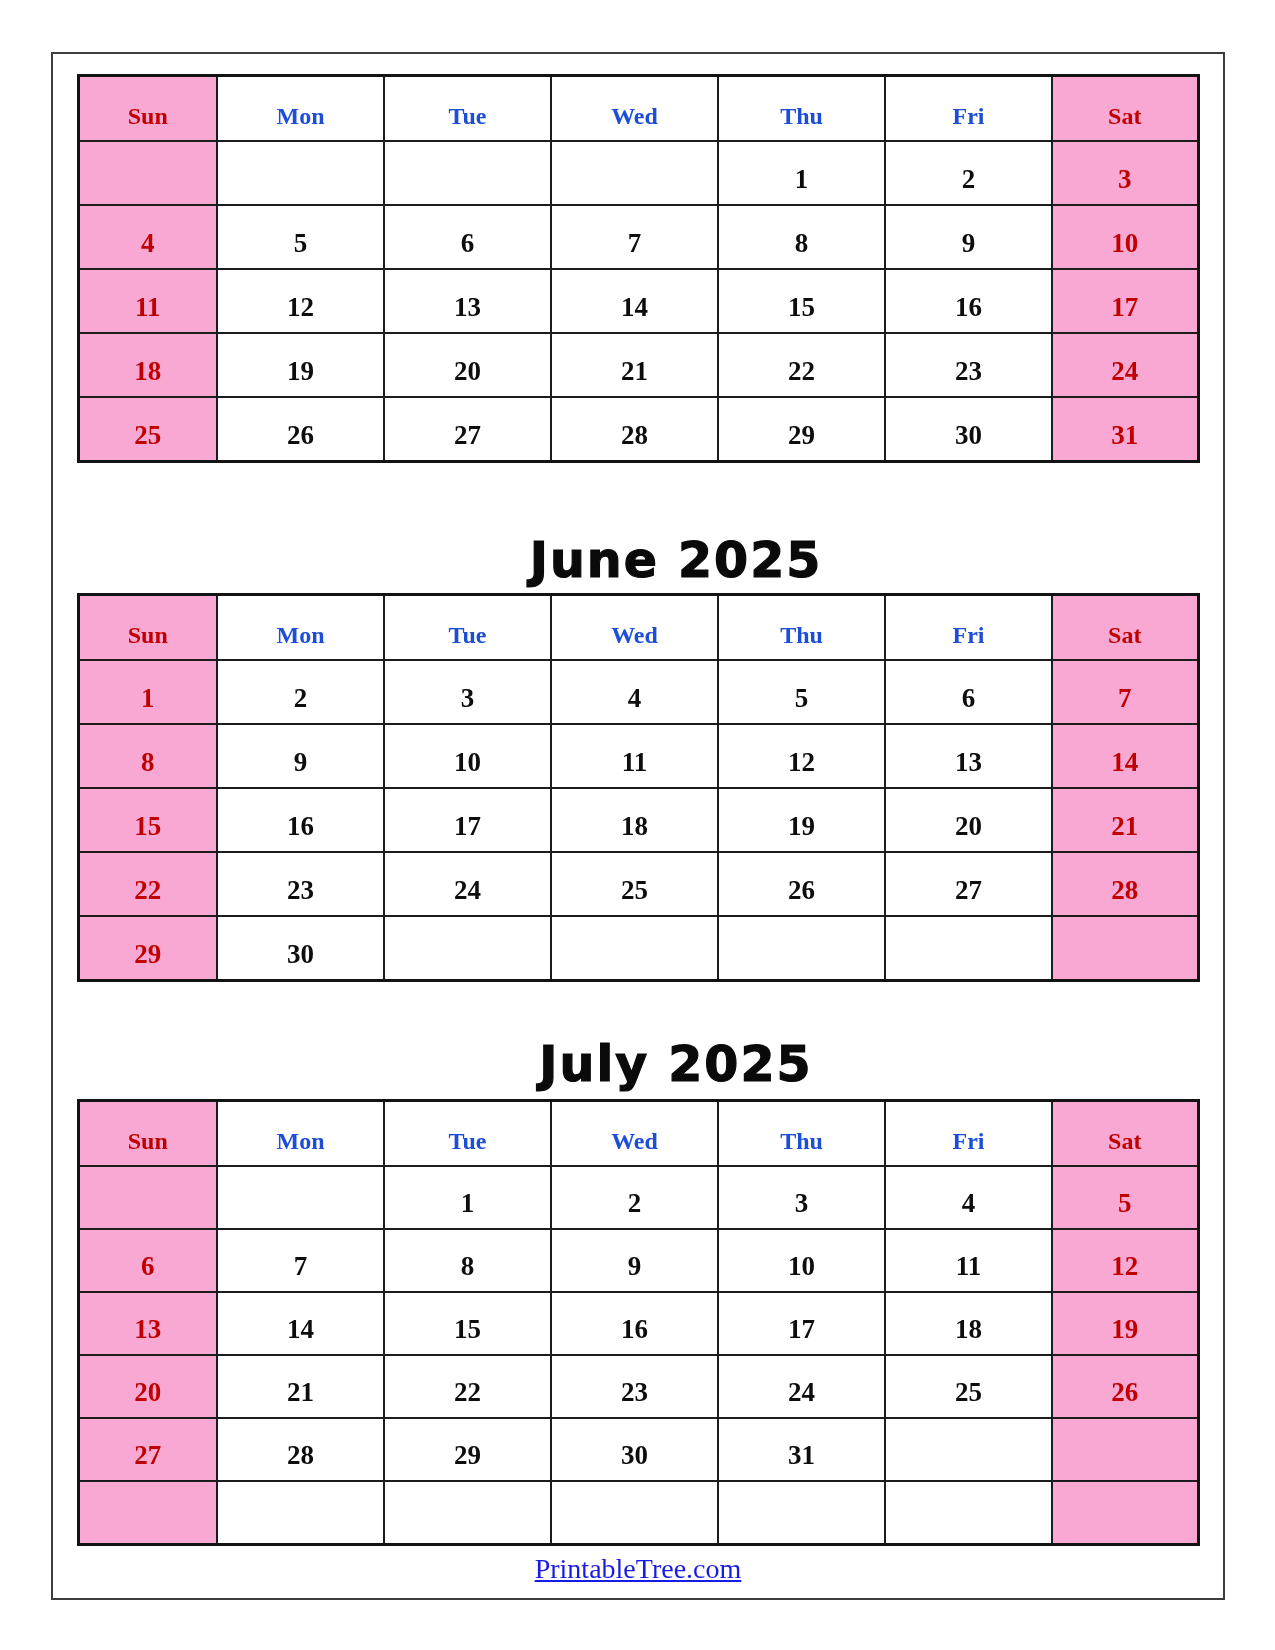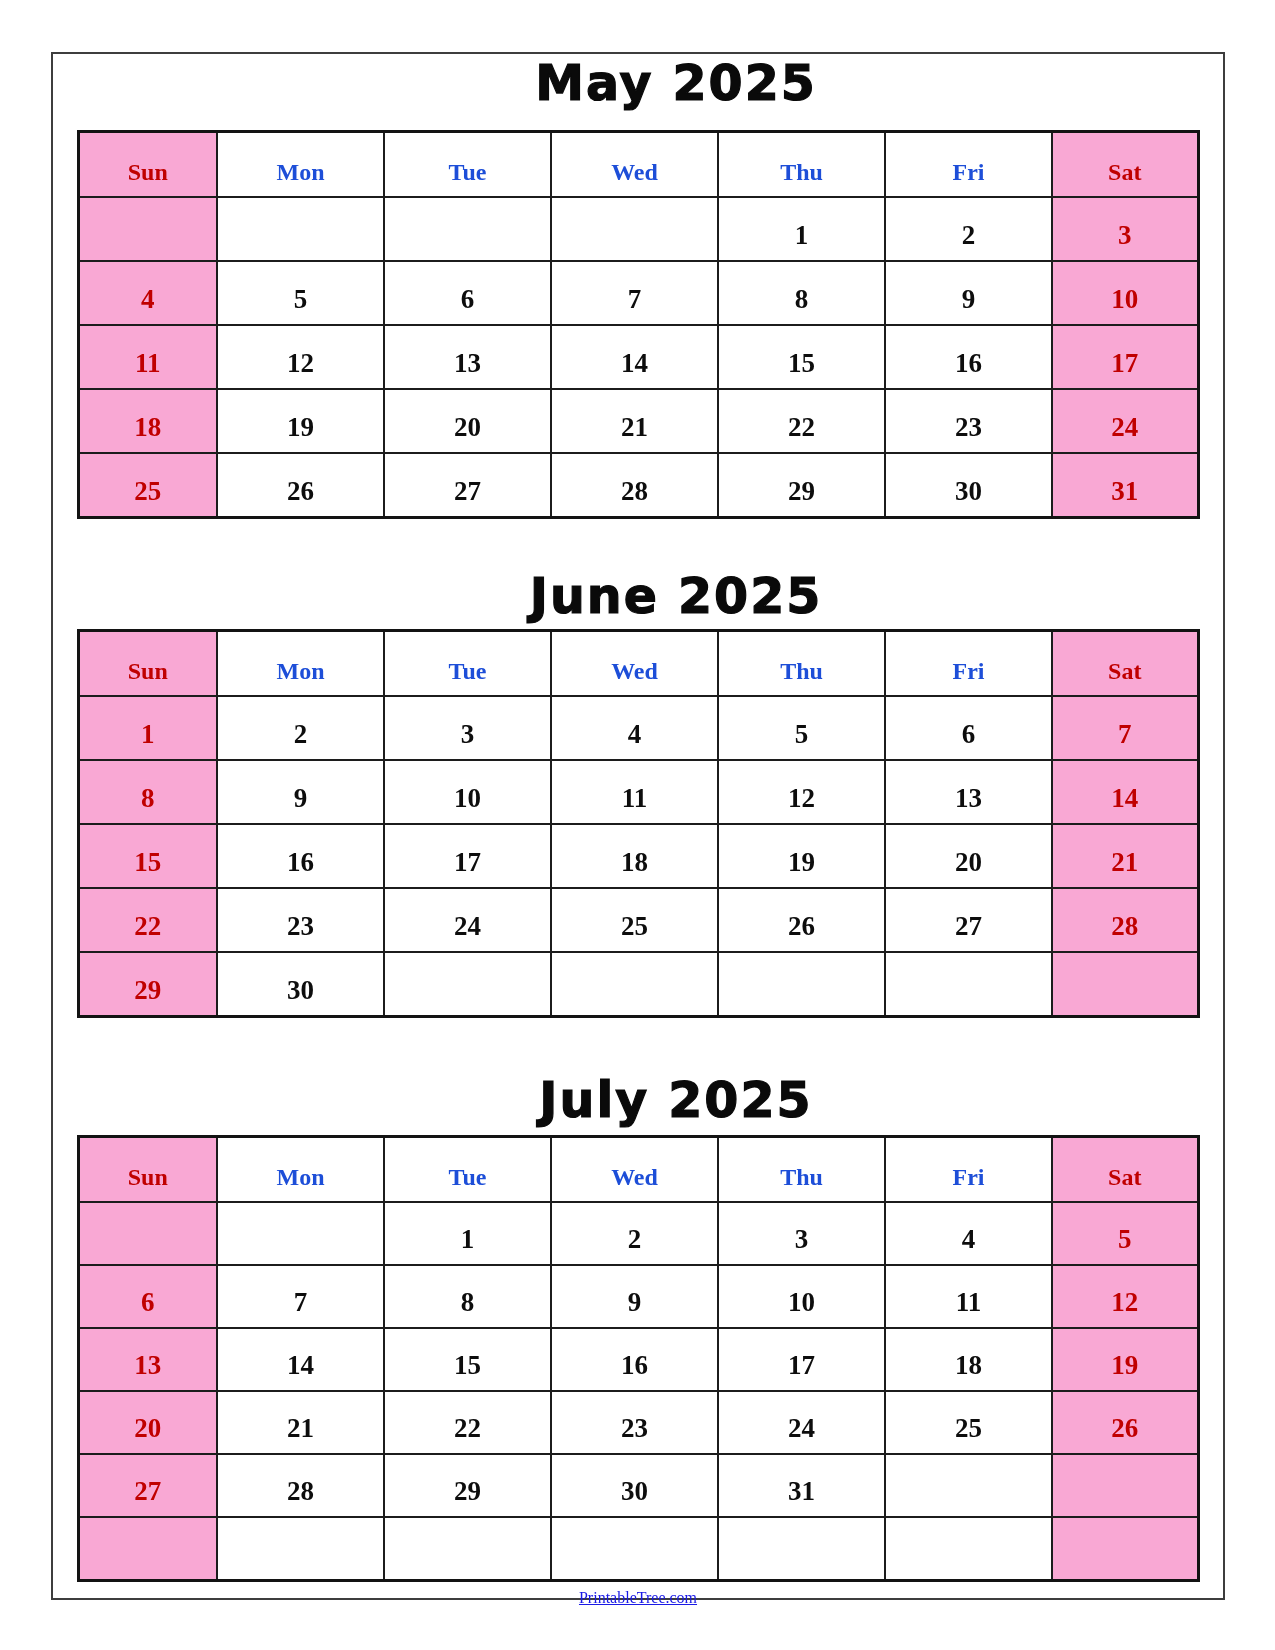--- a/index.html
+++ b/index.html
@@ -1,40 +1,39 @@
 <!DOCTYPE html>
 <html><head>
 <meta charset="utf-8">
 <style>
   html,body{margin:0;padding:0;background:#ffffff;}
   .page{position:relative;width:1275px;height:1650px;background:#ffffff;overflow:hidden;}
   .frame{position:absolute;left:51px;top:52px;width:1174px;height:1548px;border:2px solid #3d3d3d;box-sizing:border-box;background:#ffffff;}
   .cal-title{font-family:"DejaVu Sans",sans-serif;font-weight:800;-webkit-text-stroke:1.2px #0a0a0a;font-size:49px;line-height:52px;letter-spacing:2px;text-align:center;color:#0a0a0a;margin:0;position:relative;left:38px;}
   .t-may{margin-top:4px;}
-  .t-june{margin-top:52px;}
+  .t-june{margin-top:72px;}
   .t-july{margin-top:57px;}
   table.cal{border-collapse:collapse;table-layout:fixed;width:1120px;margin:0 auto;border:3px solid #131313;}
   table.may{margin-top:20px;}
   table.june{margin-top:6px;}
   table.july{margin-top:8px;}
   .cal th,.cal td{border:2px solid #1c1c1c;text-align:center;vertical-align:bottom;font-family:"Liberation Serif",serif;font-weight:bold;background:#ffffff;overflow:hidden;}
   .cal th{height:52px;padding-bottom:10px;font-size:24px;color:#1d4ed8;}
   .cal td{height:52px;padding-bottom:9px;font-size:27px;color:#0d0d0d;}
   table.july td{height:51px;}
   .cal th.we,.cal td.we{background:#f9a8d4;color:#c00000;}
   .footer{margin-top:7px;text-align:center;}
-  .footer a{font-family:"Liberation Serif",serif;font-size:16px;color:#1a1ae6;text-decoration:underline;margin-top:20px;}
+  .footer a{font-family:"Liberation Serif",serif;font-size:28px;color:#1a1ae6;text-decoration:underline;margin-top:20px;}
 </style>
 </head>
 <body>
 
 <div class="page">
   <div class="frame">
 
-    <h1 class="cal-title t-may">May 2025</h1>
     <table class="cal may">
       <colgroup>
         <col style="width:139px">
           <col style="width:167px">
           <col style="width:167px">
           <col style="width:167px">
           <col style="width:167px">
           <col style="width:167px">
           <col style="width:146px">
       </colgroup>

